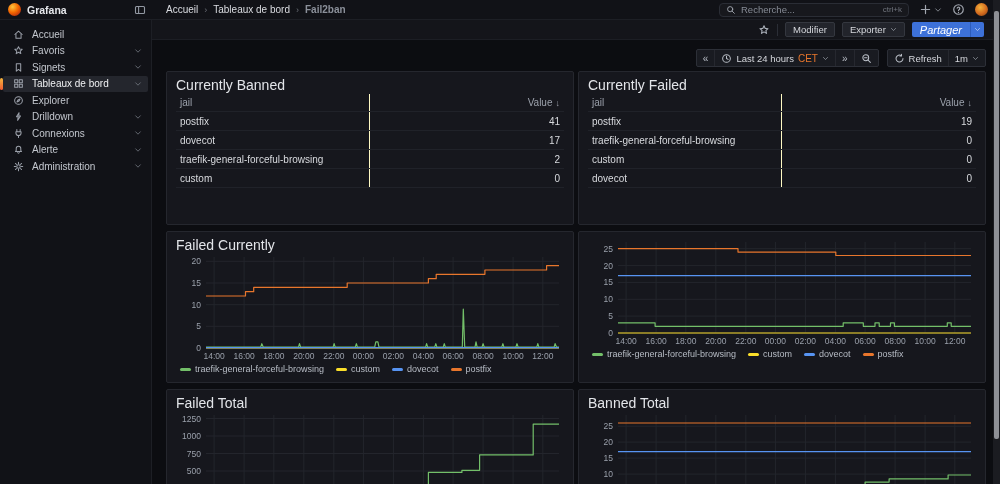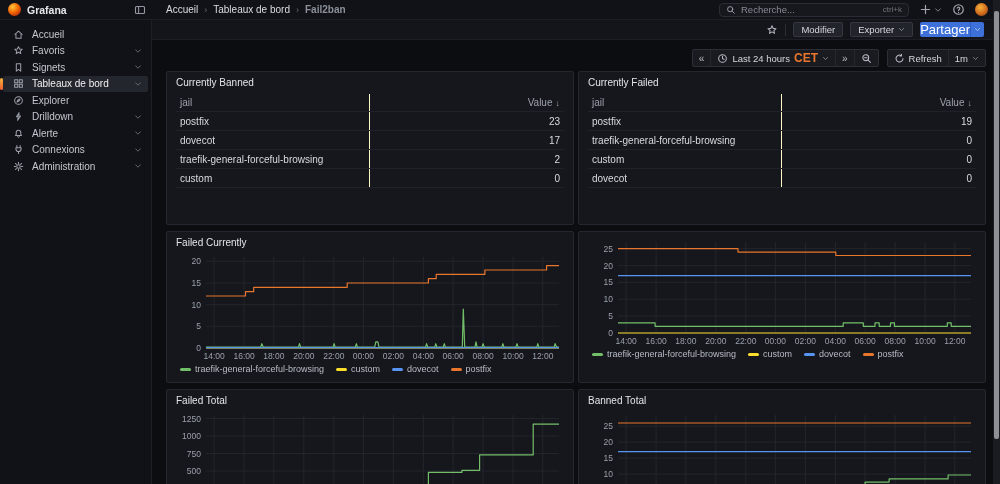--- a/index.html
+++ b/index.html
@@ -66,47 +66,47 @@
   .vdiv { width:1px; height:12px; background:#2b2e36; }
   .btn {
     height:15px; display:inline-flex; align-items:center; gap:4px;
     background:#22242b; border:1px solid #34373f; border-radius:2px;
     color:#d5d7dc; font-size:9.5px; padding:0 7px; cursor:pointer;
   }
   .btn .caret, .tg .caret { width:7px; height:7px; color:#aab0b9; }
   .btn-split { display:inline-flex; }
   .btn-primary {
     height:15px; display:inline-flex; align-items:center; background:#3d71d9; color:#fff;
-    font-size:13px; padding:0 0; border-radius:2px 0 0 2px; cursor:pointer;
+    font-size:11px; padding:0 8px; border-radius:2px 0 0 2px; cursor:pointer;font-style:italic;
   }
   .btn-primary-caret {
     height:15px; width:14px; display:inline-flex; align-items:center; justify-content:center;
     background:#3d71d9; border-left:1px solid #2d5cba; border-radius:0 2px 2px 0; color:#dbe5f8; cursor:pointer;
   }
   .btn-primary-caret .caret { width:7px; height:7px; }
 
   .dashboard { padding:5px 14px 0 14px; }
   .timebar { height:26px; display:flex; align-items:center; justify-content:flex-end; gap:8px; }
   .tg {
     display:flex; align-items:stretch; height:18px; background:#191b21; border:1px solid #2c2f37;
     border-radius:2px; overflow:hidden; font-size:9.5px; color:#d5d7dc;
   }
   .tg > .seg { display:flex; align-items:center; gap:4px; padding:0 6px; cursor:pointer; }
   .tg > .seg + .seg { border-left:1px solid #26282f; }
-  .tz { color:#e8762c; font-size:12px; font-weight:bold; }
+  .tz { color:#e8762c; font-size:10px; font-weight:normal; }
   .tico { width:11px; height:11px; color:#b9bec6; }
 
   .grid {
     display:grid; grid-template-columns:1fr 1fr; grid-template-rows:154px 152px 152px; gap:6px 4px;
   }
   .panel {
     background:#16171d; border:1px solid #25272e; border-radius:2px;
     padding:5px 9px 4px 9px; overflow:hidden; display:flex; flex-direction:column;
   }
-  .ptitle { font-size:10px; font-weight:500; color:#e3e5e9; height:15px; flex:0 0 auto; cursor:pointer; }
+  .ptitle { font-size:14px; font-weight:500; color:#e3e5e9; height:15px; flex:0 0 auto; cursor:pointer; }
 
   
   .ttable { margin-top:2px; font-size:10px; }
   .trow { display:flex; height:19px; align-items:center; border-bottom:1px solid #202229; }
   .trow .tc { flex:1 1 50%; padding:0 4px; display:flex; align-items:center; height:100%; }
   .trow .tc:first-child { border-right:1px solid #fef9c3; }
   .trow .tc.val { justify-content:flex-end; }
   .trow.thead { height:18px; color:#9ba1ab; }
   .trow.thead .sort { margin-left:3px; font-size:9px; color:#9ba1ab; }
   .trow:not(.thead) { color:#d8dade; }
@@ -250,37 +250,37 @@
         <span class="slabel">Drilldown</span>
         <span class="schev">
           <svg viewBox="0 0 12 12" width="100%" height="100%" fill="none" stroke="currentColor" stroke-width="1.1" stroke-linecap="round" stroke-linejoin="round">
             <path d="M2.5 4.2 6 7.8l3.5-3.6"></path>
           </svg>
         </span>
       </div>
       <div class="side-item">
         <span class="sicon">
           <svg viewBox="0 0 12 12" width="100%" height="100%" fill="none" stroke="currentColor" stroke-width="1.1" stroke-linecap="round" stroke-linejoin="round">
+            <path d="M4.2 1.6v2.2M7.8 1.6v2.2M3.2 4h5.6v1.5a2.8 2.8 0 0 1-5.6 0zM6 8.4v2"></path>
+          </svg>
+        </span>
+        <span class="slabel">Connexions</span>
+        <span class="schev">
+          <svg viewBox="0 0 12 12" width="100%" height="100%" fill="none" stroke="currentColor" stroke-width="1.1" stroke-linecap="round" stroke-linejoin="round">
+            <path d="M2.5 4.2 6 7.8l3.5-3.6"></path>
+          </svg>
+        </span>
+      </div>
+      <div class="side-item">
+        <span class="sicon">
+          <svg viewBox="0 0 12 12" width="100%" height="100%" fill="none" stroke="currentColor" stroke-width="1.1" stroke-linecap="round" stroke-linejoin="round">
             <path d="M9.3 8.2H2.7l.8-1.1V5a2.5 2.5 0 0 1 5 0v2.1zM5.1 9.4a1 1 0 0 0 1.8 0"></path>
           </svg>
         </span>
         <span class="slabel">Alerte</span>
-        <span class="schev">
-          <svg viewBox="0 0 12 12" width="100%" height="100%" fill="none" stroke="currentColor" stroke-width="1.1" stroke-linecap="round" stroke-linejoin="round">
-            <path d="M2.5 4.2 6 7.8l3.5-3.6"></path>
-          </svg>
-        </span>
-      </div>
-      <div class="side-item">
-        <span class="sicon">
-          <svg viewBox="0 0 12 12" width="100%" height="100%" fill="none" stroke="currentColor" stroke-width="1.1" stroke-linecap="round" stroke-linejoin="round">
-            <path d="M4.2 1.6v2.2M7.8 1.6v2.2M3.2 4h5.6v1.5a2.8 2.8 0 0 1-5.6 0zM6 8.4v2"></path>
-          </svg>
-        </span>
-        <span class="slabel">Connexions</span>
         <span class="schev">
           <svg viewBox="0 0 12 12" width="100%" height="100%" fill="none" stroke="currentColor" stroke-width="1.1" stroke-linecap="round" stroke-linejoin="round">
             <path d="M2.5 4.2 6 7.8l3.5-3.6"></path>
           </svg>
         </span>
       </div>
       <div class="side-item">
         <span class="sicon">
           <svg viewBox="0 0 12 12" width="100%" height="100%" fill="none" stroke="currentColor" stroke-width="1.1" stroke-linecap="round" stroke-linejoin="round">
             <circle cx="6" cy="6" r="1.9"></circle>
@@ -386,21 +386,21 @@
 
       <div class="panel">
         <div class="ptitle">Currently Banned</div>
         <div class="ttable">
             <div class="trow thead">
     <div class="tc">jail</div>
     <div class="tc val">Value<span class="sort">↓</span></div>
   </div>
             <div class="trow">
       <div class="tc">postfix</div>
-      <div class="tc val">23</div>
+      <div class="tc val">41</div>
     </div>
             <div class="trow">
       <div class="tc">dovecot</div>
       <div class="tc val">17</div>
     </div>
             <div class="trow">
       <div class="tc">traefik-general-forceful-browsing</div>
       <div class="tc val">2</div>
     </div>
             <div class="trow">

